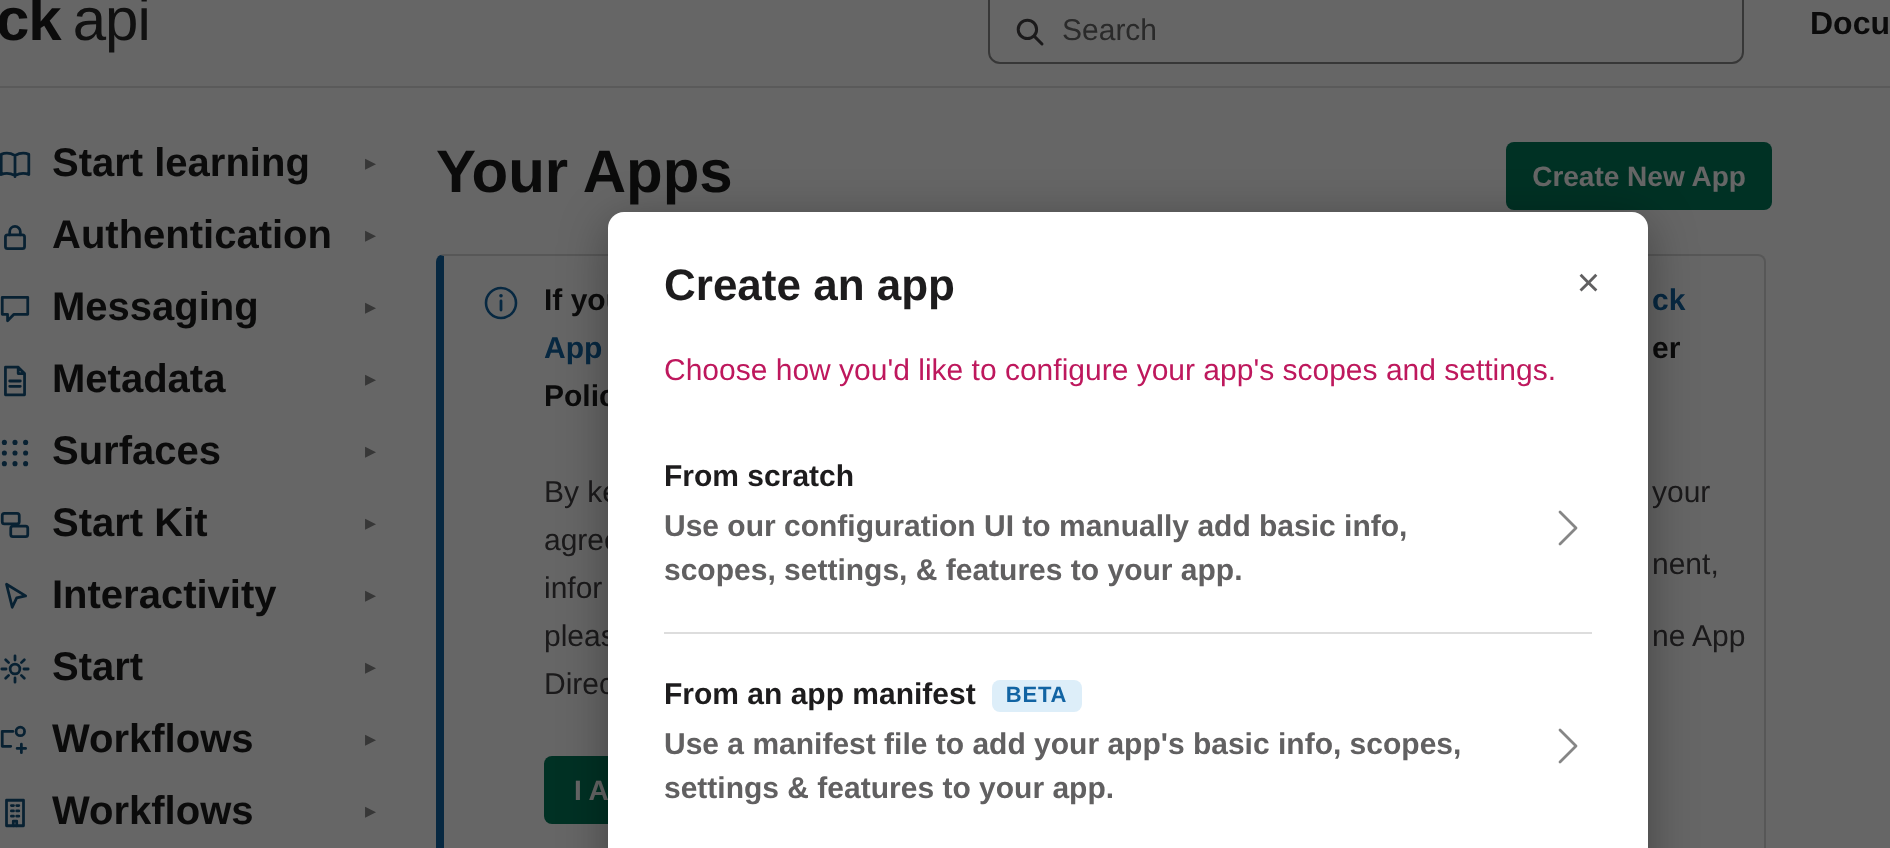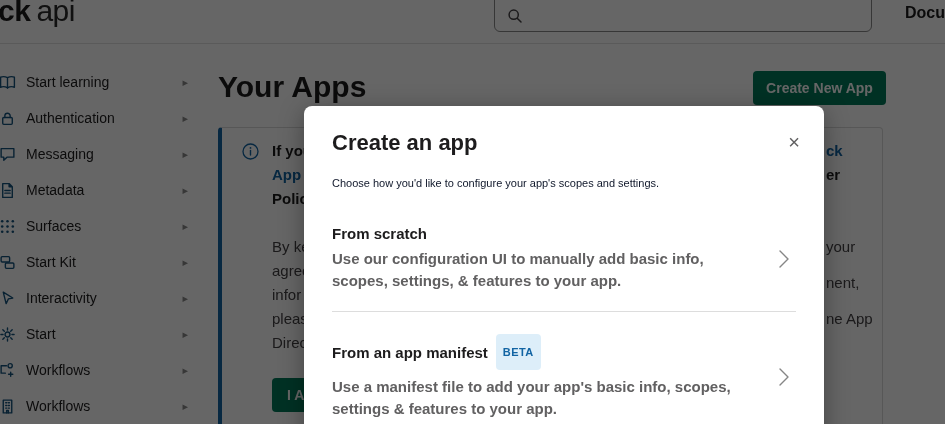--- a/index.html
+++ b/index.html
@@ -17,21 +17,21 @@
   .search-box input::placeholder { color:#696969; }
   .search-ico { width:16px; height:16px; margin-right:8px; flex:0 0 auto; }
   .nav-doc { position:absolute; left:905px; top:4px; font-size:16px; font-weight:700; color:#1d1c1d; white-space:nowrap; }
 
   
   .sidebar { position:absolute; left:0; top:64px; width:200px; z-index:1; }
   .side-item { position:relative; height:36px; display:flex; align-items:center; cursor:pointer; }
   .sicon { width:17px; height:17px; margin-left:-1px; flex:0 0 auto; }
   .sicon svg { width:17px; height:17px; stroke:#15537e; fill:none; stroke-width:1.3; stroke-linecap:round; stroke-linejoin:round; }
   .sicon svg .f { fill:#15537e; stroke:none; }
-  .slabel { margin-left:10px; font-size:14px; font-weight:400; color:#1d1c1d; }
+  .slabel { margin-left:10px; font-size:20px; font-weight:700; color:#1d1c1d; }
   .schev { position:absolute; right:12px; color:#8a8a8a; font-size:11px; line-height:1; }
 
   
   .main-title { position:absolute; left:218px; top:70px; font-size:30px; font-weight:700; color:#1d1c1d; z-index:1; }
   .btn-green { background:#007a5a; color:#fff; font-weight:700; border:none; border-radius:4px; font-family:"Liberation Sans",sans-serif; cursor:pointer; }
   .create-btn { position:absolute; left:753px; top:71px; width:133px; height:34px; font-size:14px; z-index:1; }
 
   .banner { position:absolute; left:218px; top:127px; width:665px; height:310px; background:#fff; border:1px solid #d9d9d9; border-left:4px solid #1264a3; border-radius:4px; z-index:1; }
   .info-ico { position:absolute; left:20px; top:15px; width:17px; height:17px; }
   .bfrag { position:absolute; font-size:15px; white-space:nowrap; color:#454245; line-height:18px; }
@@ -42,41 +42,42 @@
   .bl0 { top:14px; } .bl1 { top:38px; } .bl2 { top:62px; }
   .bl3 { top:110px; } .bl4 { top:134px; } .bl5 { top:158px; } .bl6 { top:182px; } .bl7 { top:206px; }
   .br0 { top:14px; } .br1 { top:38px; } .br2 { top:110px; } .br3 { top:146px; } .br4 { top:182px; }
   .agree-btn { position:absolute; left:50px; top:250px; width:56px; height:34px; font-size:14px; }
 
   
   .overlay { position:absolute; inset:0; background:rgba(0,0,0,0.60); z-index:10; }
   .modal { position:absolute; left:304px; top:106px; width:520px; height:340px; background:#fff; border-radius:8px; box-shadow:0 5px 24px rgba(0,0,0,.35); z-index:20; padding:24px 28px; }
   .modal-title { font-size:22px; font-weight:800; color:#1d1c1d; }
   .modal-close { position:absolute; right:24px; top:26px; font-size:20px; color:#616061; background:none; border:none; cursor:pointer; line-height:1; font-family:"Liberation Sans",sans-serif; }
-  .modal-sub { margin-top:21px; font-size:11px; color:#0f172a; }
+  .modal-sub { margin-top:21px; font-size:15px; color:#be185d; }
   .option { position:relative; padding-right:50px; cursor:pointer; }
   .opt1 { margin-top:36px; }
   .opt-title { font-size:15px; font-weight:700; color:#1d1c1d; display:flex; align-items:center; }
   .opt-desc { margin-top:6px; font-size:15px; color:#616061; line-height:22px; max-width:404px;font-weight:bold; }
   .opt-chev { position:absolute; right:6px; top:50%; transform:translateY(-50%); }
-  .beta { display:inline-block; margin-left:8px; font-size:11px; font-weight:700; color:#1264a3; background:#ddeef9; border-radius:4px; padding:12px 7px; letter-spacing:.4px; }
+  .beta { display:inline-block; margin-left:8px; font-size:11px; font-weight:700; color:#1264a3; background:#ddeef9; border-radius:4px; padding:2px 7px; letter-spacing:.4px; }
   .divider { border:none; border-top:1px solid #ddd; margin:19px 0 22px 0; }
 </style>
 </head>
 <body>
 
 <div class="page">
 
   <div class="header">
     <div class="logo"><span class="logo-bold">ck</span><span class="logo-light">api</span></div>
     <div class="search-box">
       <svg class="search-ico" viewBox="0 0 16 16">
           <circle cx="6.7" cy="6.7" r="4.6" fill="none" stroke="#454245" stroke-width="1.5"></circle>
           <line x1="10.2" y1="10.2" x2="14" y2="14" stroke="#454245" stroke-width="1.5" stroke-linecap="round"></line>
         </svg>
+      <input type="text" placeholder="Search" style="">
     </div>
     <div class="nav-doc">Docu</div>
   </div>
 
   <div class="sidebar">
     <div class="side-item">
       <span class="sicon"><svg viewBox="0 0 16 16">
             <path d="M8 3.5C5.6 2.2 3.3 2.2 1.5 3v9.5c1.8-.8 4.1-.8 6.5.5 2.4-1.3 4.7-1.3 6.5-.5V3c-1.8-.8-4.1-.8-6.5.5zM8 3.5v10"></path>
           </svg></span>
       <span class="slabel">Start learning</span>

